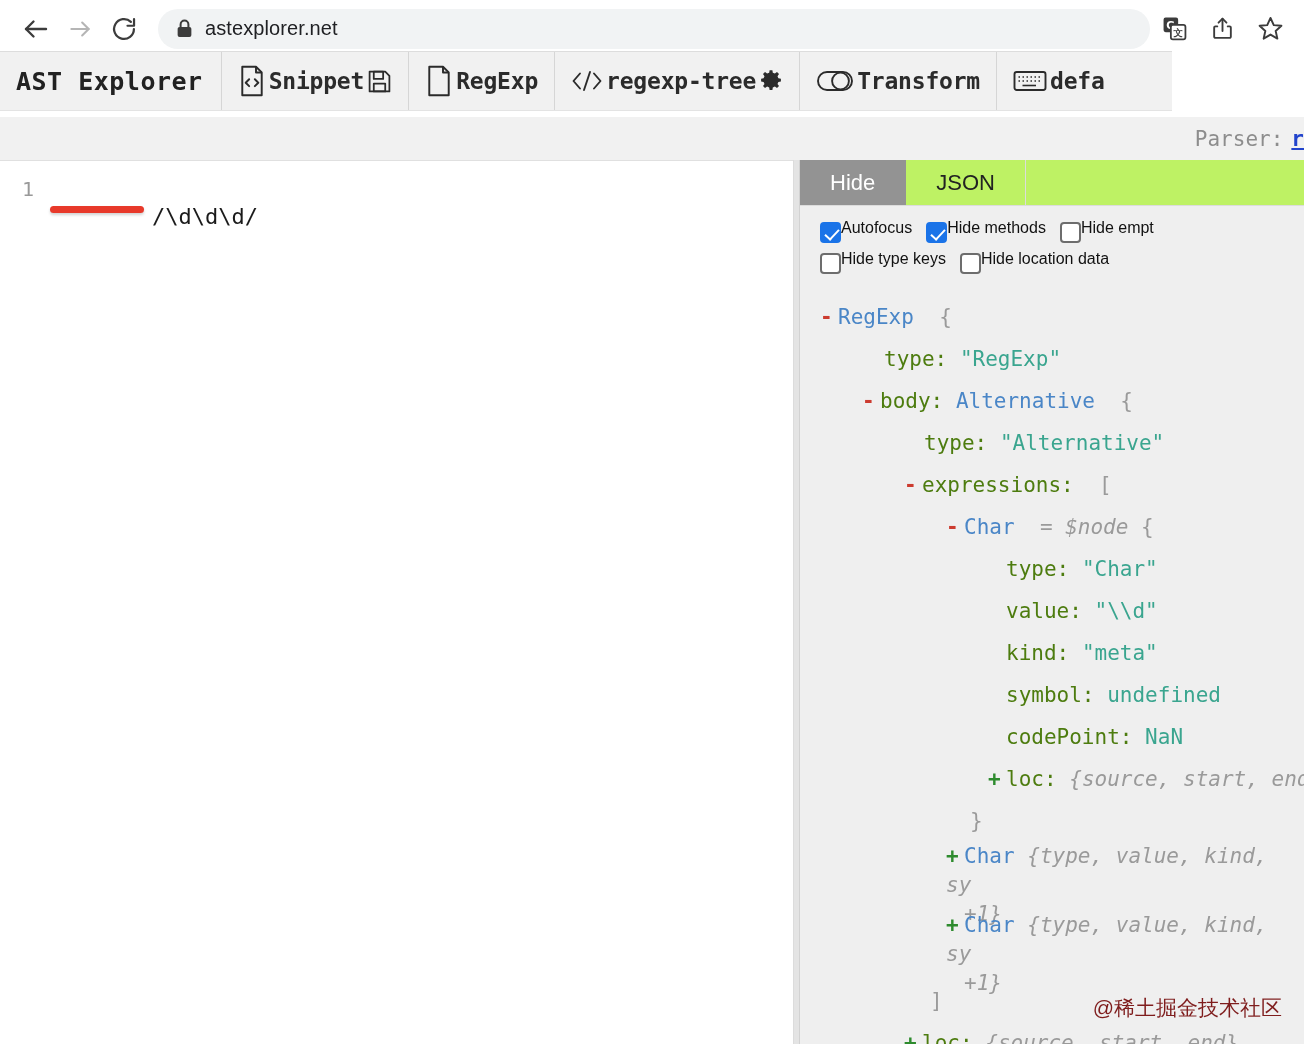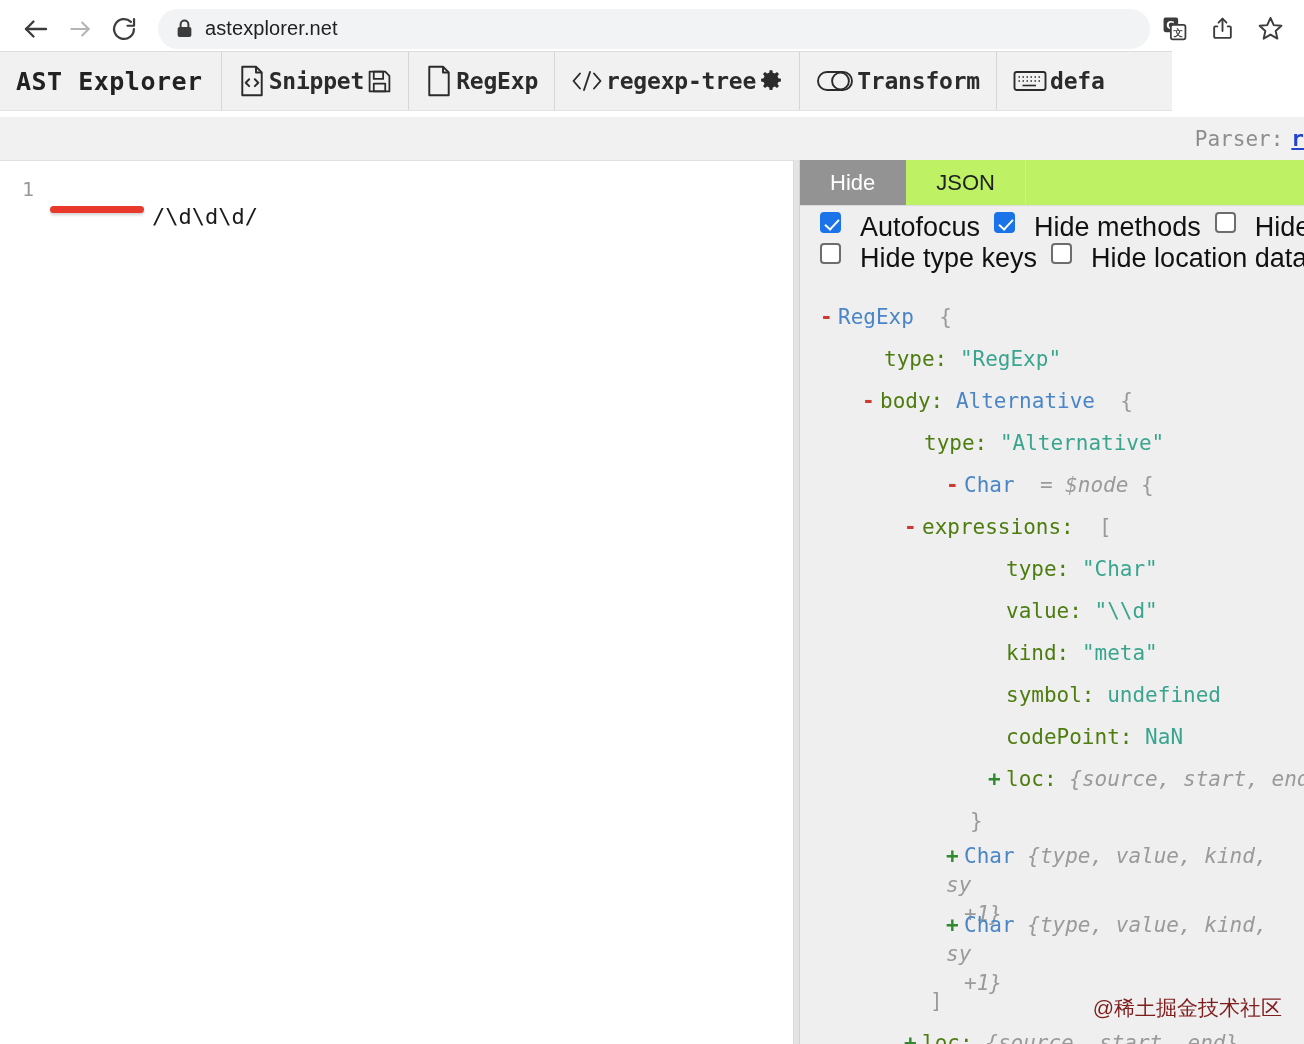--- a/index.html
+++ b/index.html
@@ -111,22 +111,22 @@
     font-family: "Liberation Sans", sans-serif; font-size: 22px;
     padding: 0 30px; color: #222222; border-right: 1px solid #dcdcdc; background: #bef264;
   }
   .tab.active { background: #939393; color: #ffffff; border-right: 1px solid #939393; }
   .tab-filler { flex: 1 1 auto; border-right: none; }
 
   
   .options { padding: 6px 0 8px 20px; }
   .opt-row { display: flex; align-items: center; gap: 0; white-space: nowrap; }
   .opt {
-    display: flex; align-items: flex-start; gap: 19px;
-    font-family: "Liberation Sans", sans-serif; font-size: 27px; color: #111111;
+    display: flex; align-items: flex-end; gap: 0;
+    font-family: "Liberation Sans", sans-serif; font-size: 16px; color: #111111;
     margin-right: 14px; line-height: 31px;
   }
   .cb {
     width: 21px; height: 21px; border: 2px solid #6d6d6d; border-radius: 4px;
     background: #ffffff; flex: 0 0 auto; position: relative;
   }
   .cb.checked { background: #1a73e8; border-color: #1a73e8; }
   .cb.checked::after {
     content: ""; position: absolute; left: 6px; top: 2px; width: 6px; height: 12px;
     border: solid #ffffff; border-width: 0 2.6px 2.6px 0; transform: rotate(43deg);
@@ -356,28 +356,28 @@
       </div>
 
       <div class="tl" style="padding-left:42px">
         <span class="tog">-</span><span class="key">body:</span>&nbsp;<span class="nname">Alternative</span><span class="punct">&nbsp;&nbsp;</span><span class="punct">{</span>
       </div>
 
       <div class="tl" style="padding-left:104px">
         <span class="key">type:</span>&nbsp;<span class="str">"Alternative"</span>
       </div>
 
+      <div class="tl" style="padding-left:84px">
+        <span class="tog">-</span><span class="key">expressions:</span><span class="punct">&nbsp;&nbsp;</span><span class="punct">[</span>
+      </div>
+
       <div class="tl" style="padding-left:126px">
         <span class="tog">-</span><span class="nname">Char</span><span class="punct">&nbsp;&nbsp;</span><span class="meta">= $node</span><span class="punct">&nbsp;</span><span class="punct">{</span>
       </div>
 
-      <div class="tl" style="padding-left:84px">
-        <span class="tog">-</span><span class="key">expressions:</span><span class="punct">&nbsp;&nbsp;</span><span class="punct">[</span>
-      </div>
-
       <div class="tl" style="padding-left:186px">
         <span class="key">type:</span>&nbsp;<span class="str">"Char"</span>
       </div>
 
       <div class="tl" style="padding-left:186px">
         <span class="key">value:</span>&nbsp;<span class="str">"\\d"</span>
       </div>
 
       <div class="tl" style="padding-left:186px">
         <span class="key">kind:</span>&nbsp;<span class="str">"meta"</span>

